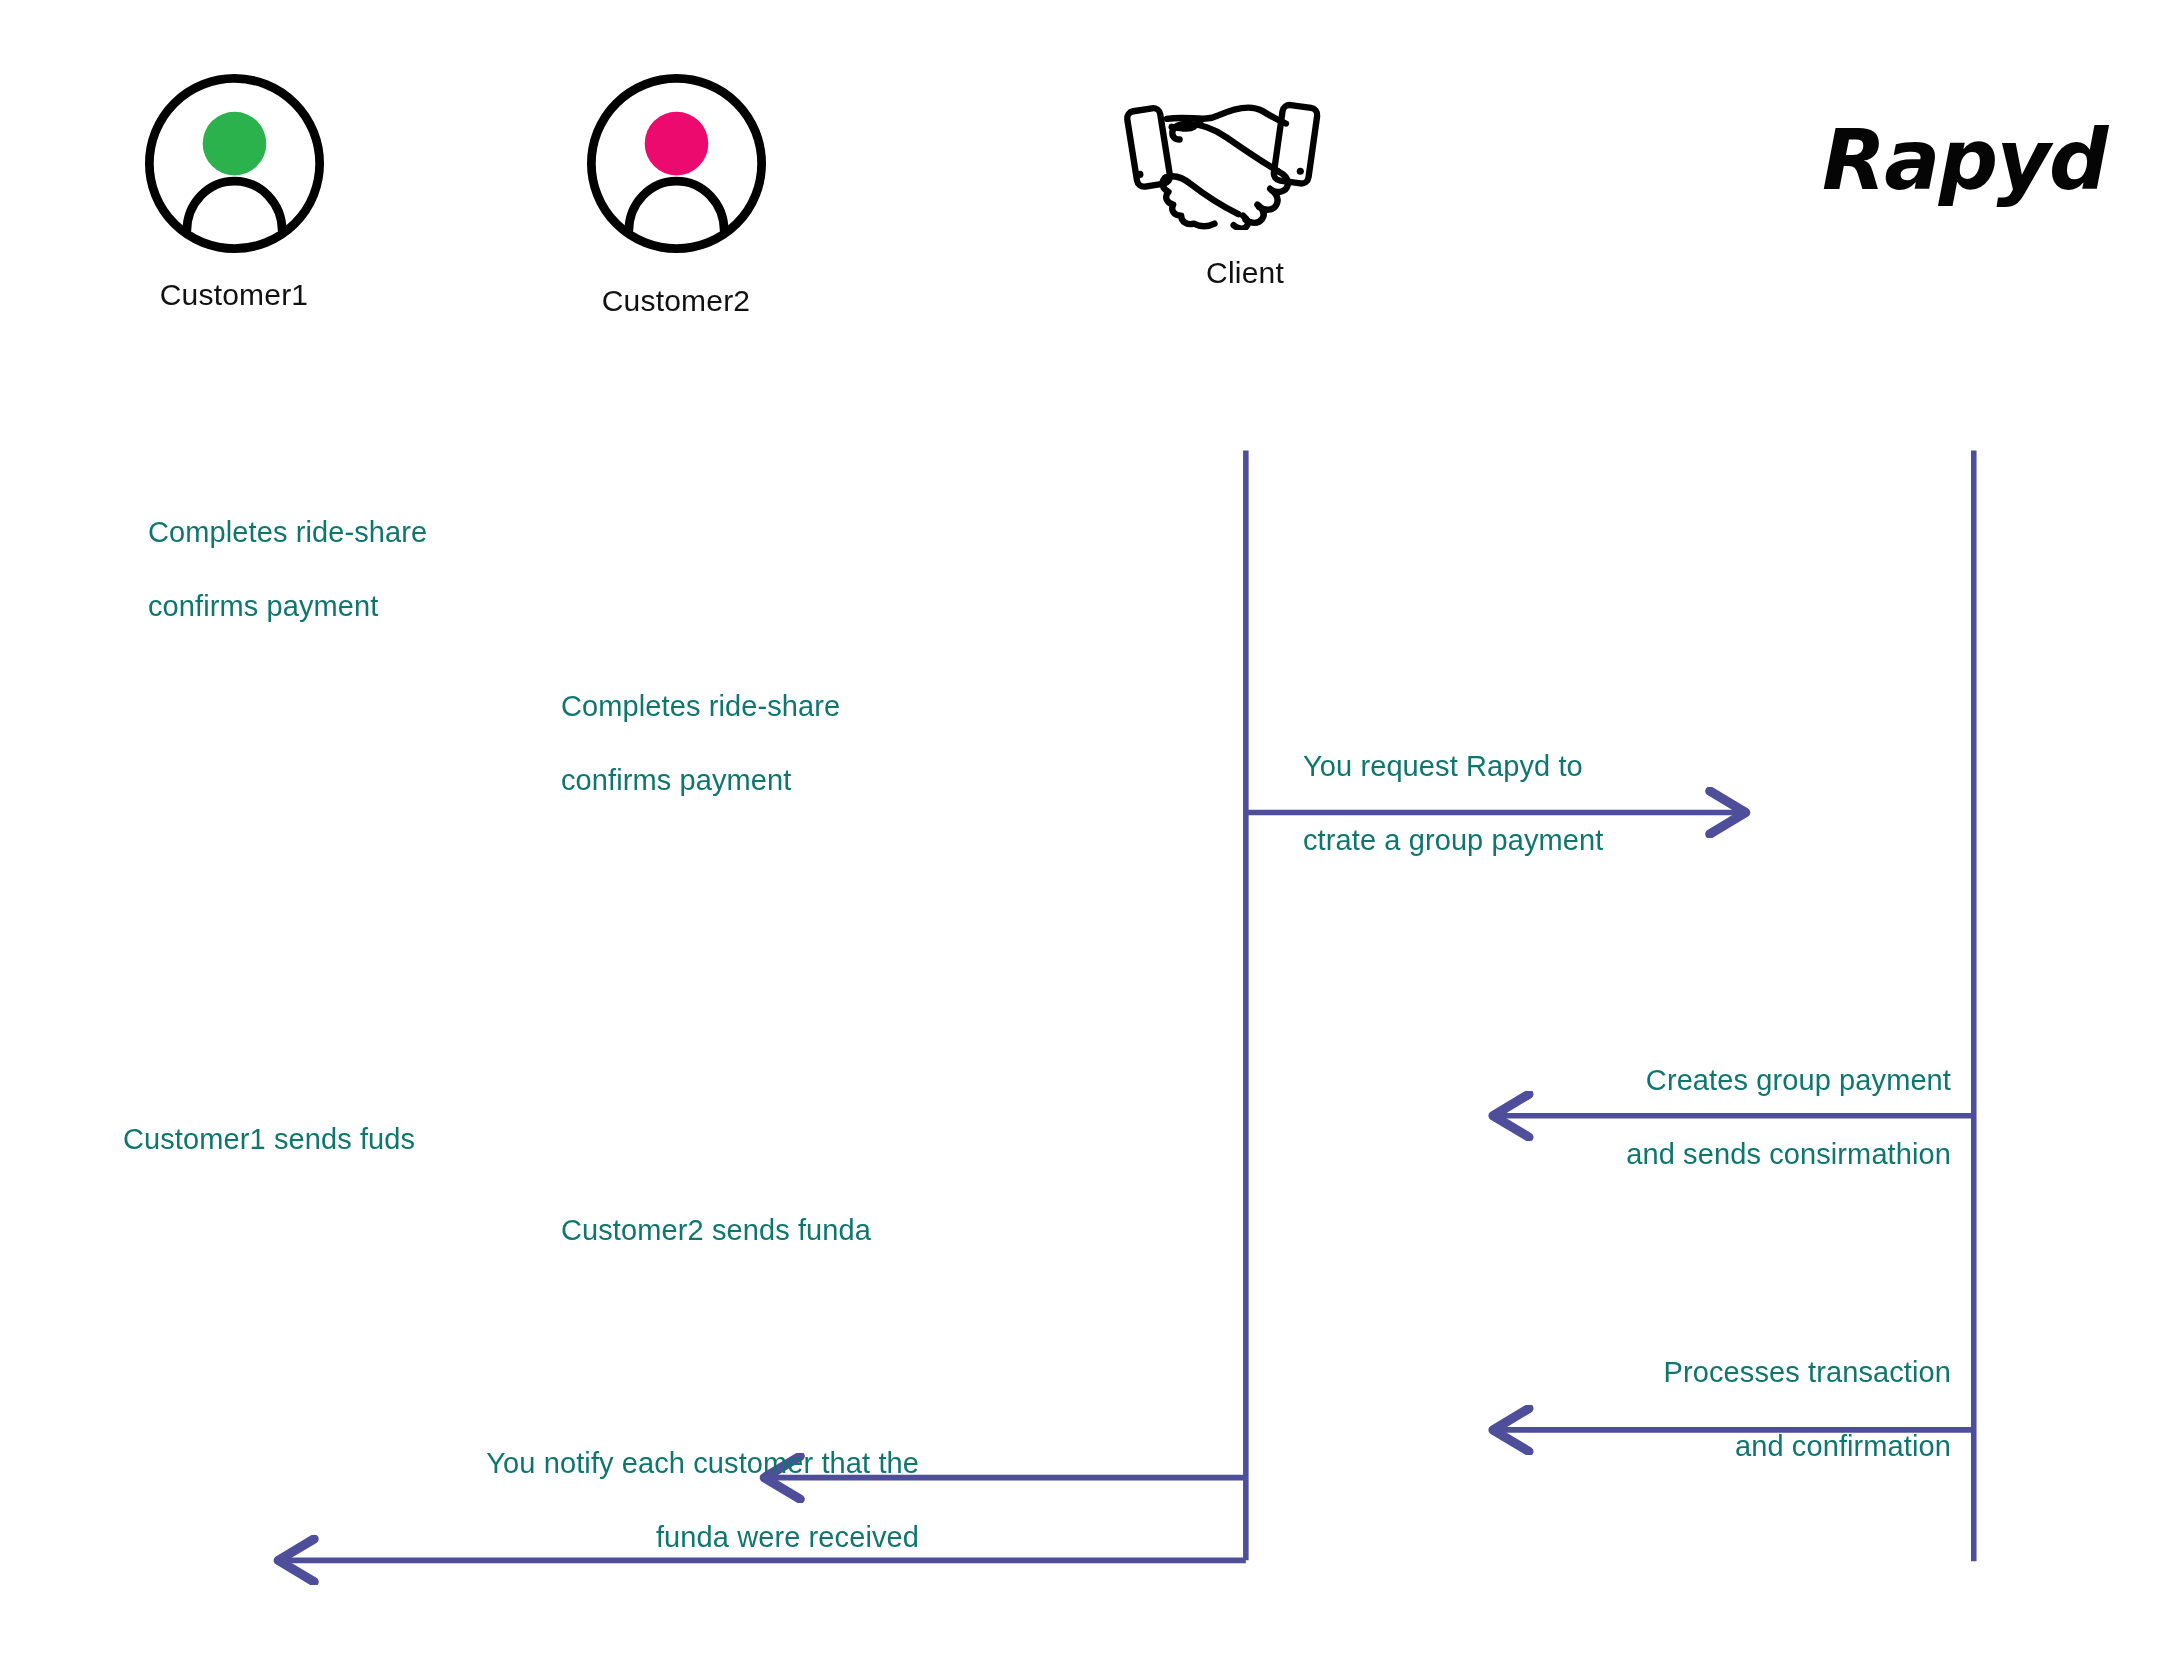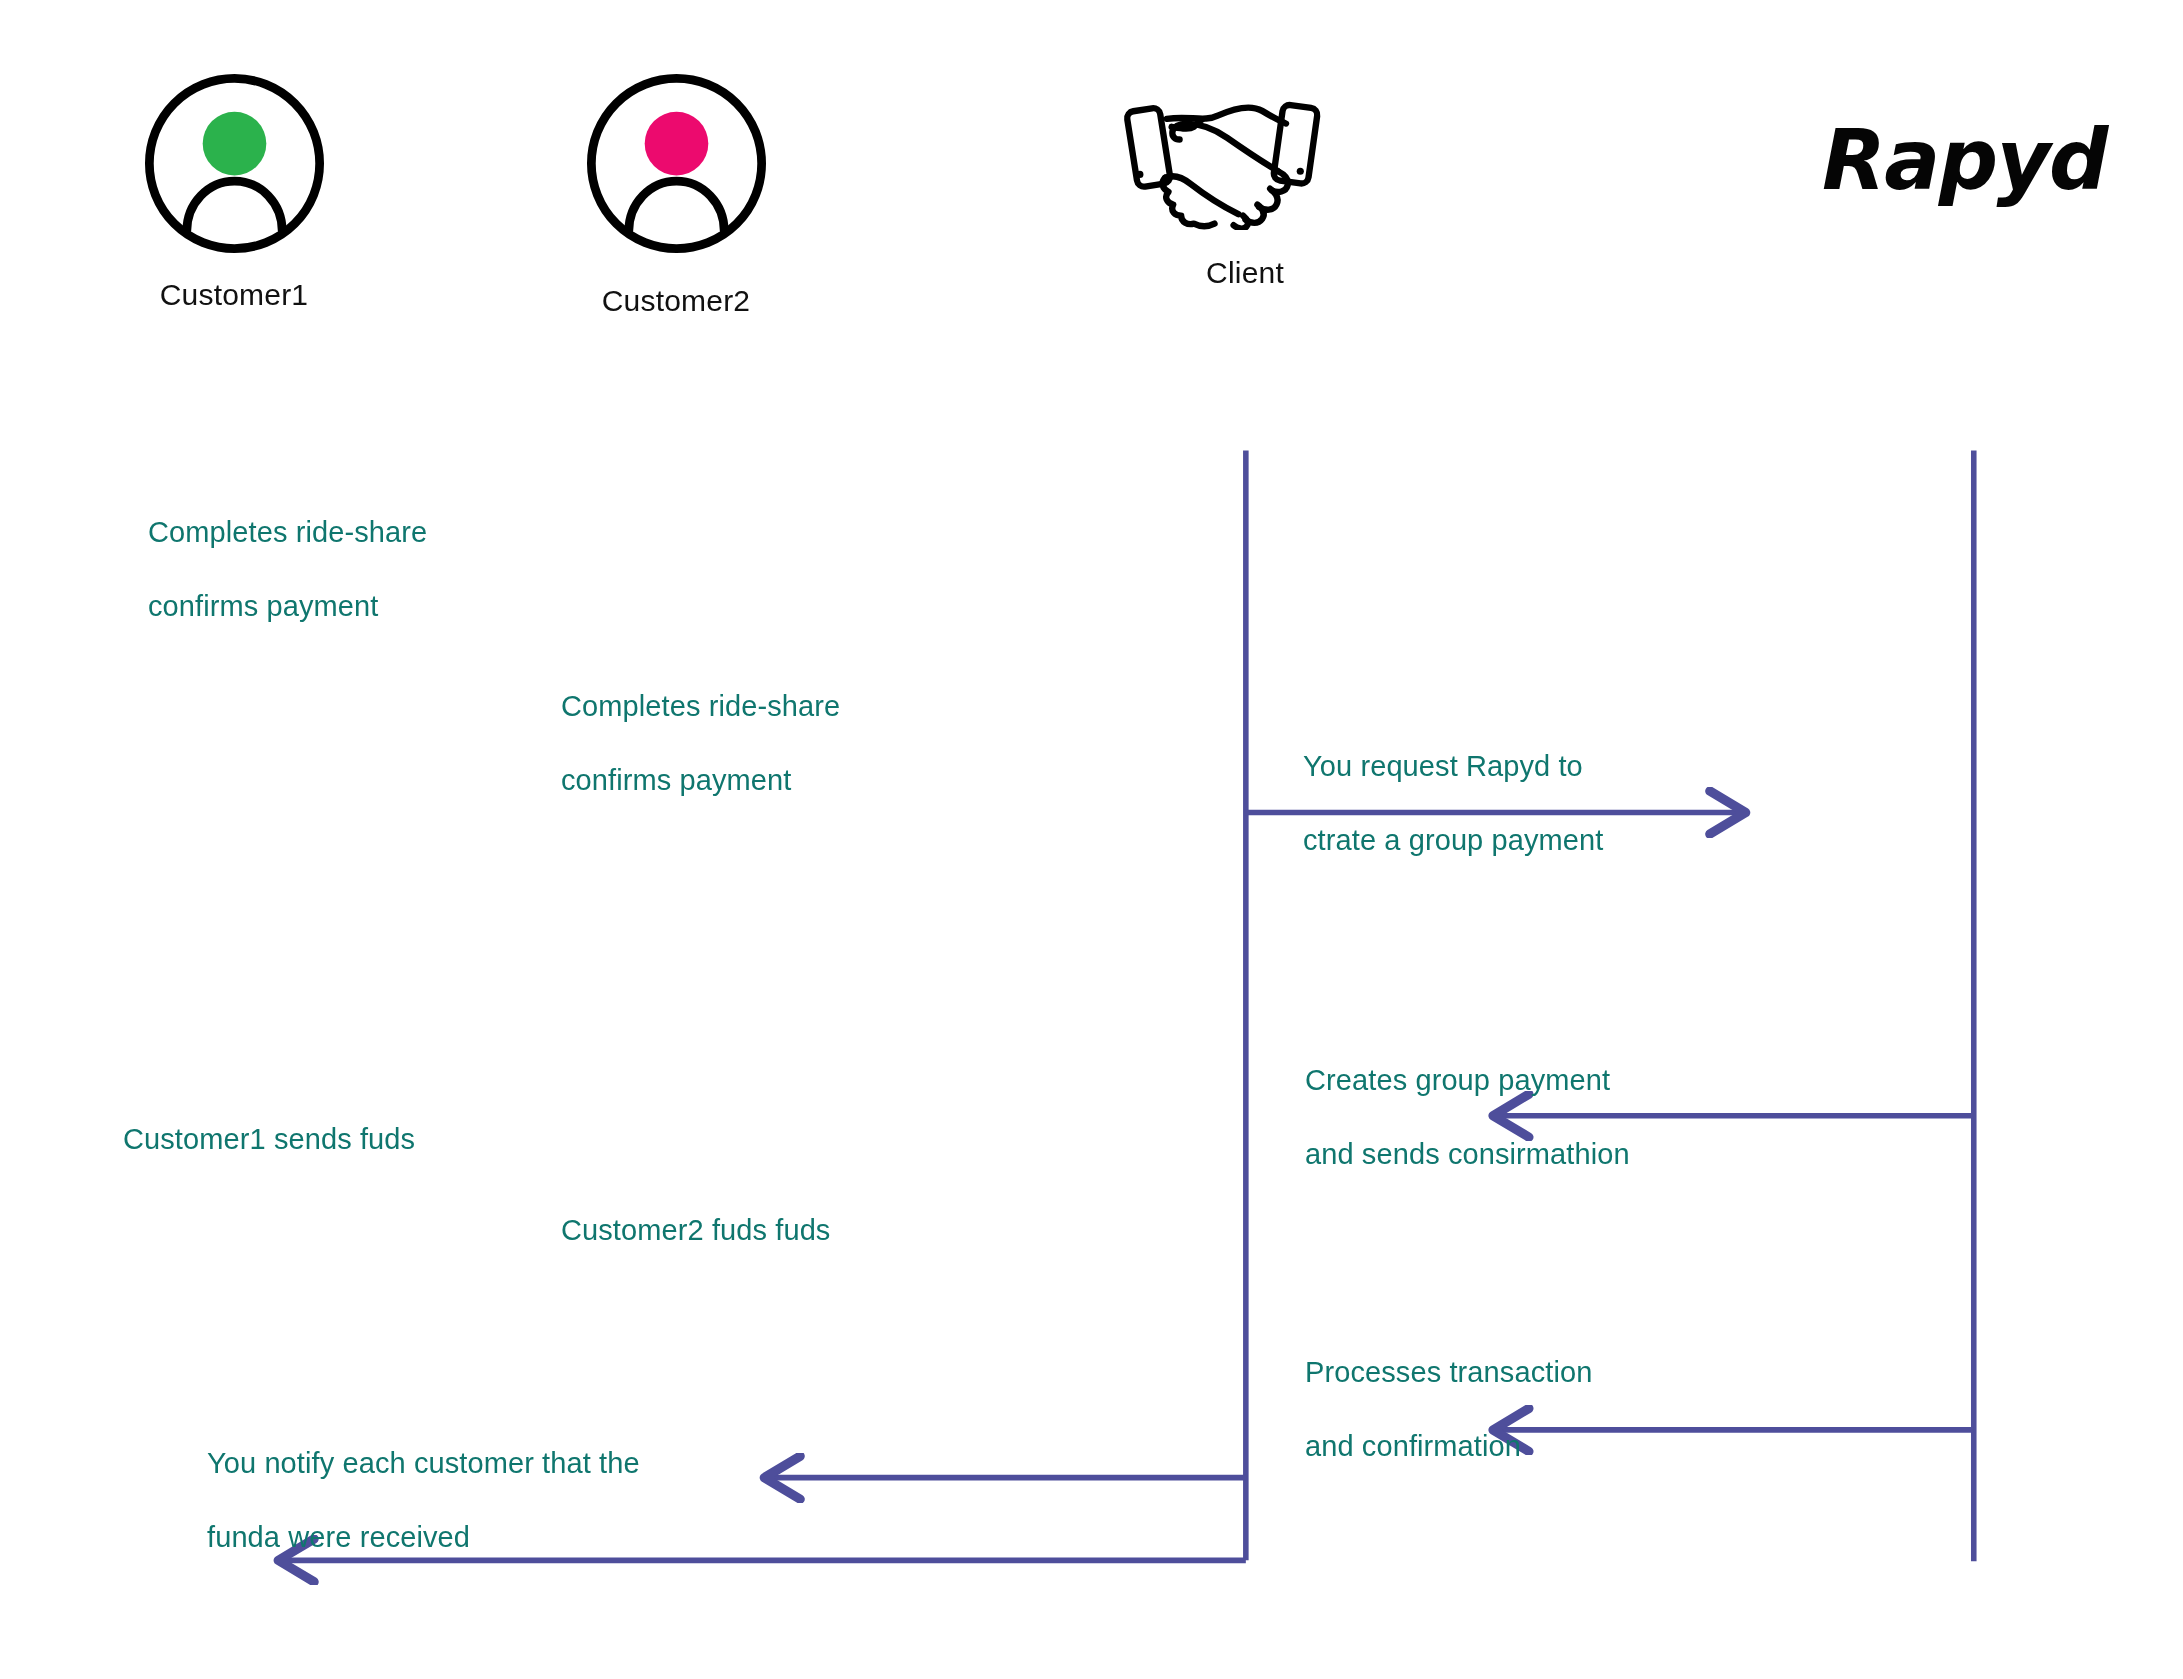--- a/index.html
+++ b/index.html
@@ -64,21 +64,21 @@
   
   .note {
     position: absolute;
     font-size: 29px;
     line-height: 1.28;
     color: #0f766e;
     white-space: pre-line;
     letter-spacing: 0.1px;
   }
   .note.right-align {
-    text-align: left;
+    text-align: right;
   }
 </style>
 </head>
 <body>
 
 <div id="canvas">
 
   <div class="actor" style="left:95px; top:72px; width:278px;">
     <span class="actor-icon">
       <svg width="183" height="183" viewBox="0 0 230 230" xmlns="http://www.w3.org/2000/svg">
@@ -175,21 +175,21 @@
   <div class="note right-align" style="left:1305px; top:1025px; width:646px;">
     <span>Creates group payment</span><br>
     <span>and sends consirmathion</span>
   </div>
 
   <div class="note" style="left:123px; top:1084px; width:446px;">
     <span>Customer1 sends fuds</span>
   </div>
 
   <div class="note" style="left:561px; top:1175px; width:446px;">
-    <span>Customer2 fuds fuds</span>
+    <span>Customer2 sends funda</span>
   </div>
 
   <div class="note right-align" style="left:1305px; top:1317px; width:646px;">
     <span>Processes transaction</span><br>
     <span>and confirmation</span>
   </div>
 
   <div class="note right-align" style="left:207px; top:1408px; width:712px;">
     <span>You notify each customer that the</span><br>
     <span>funda were received</span>

